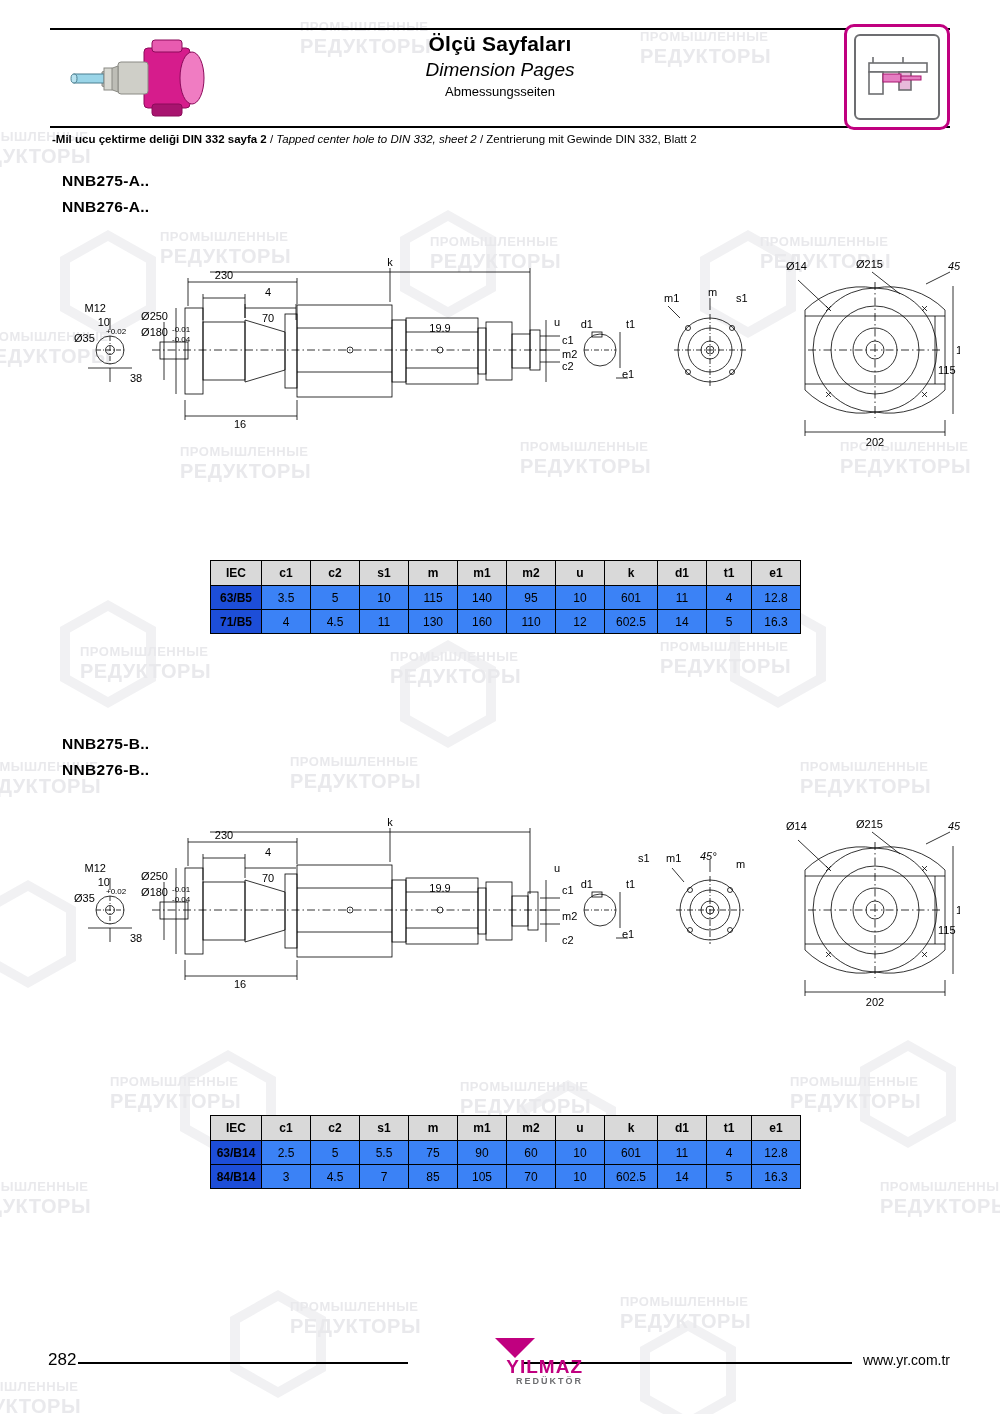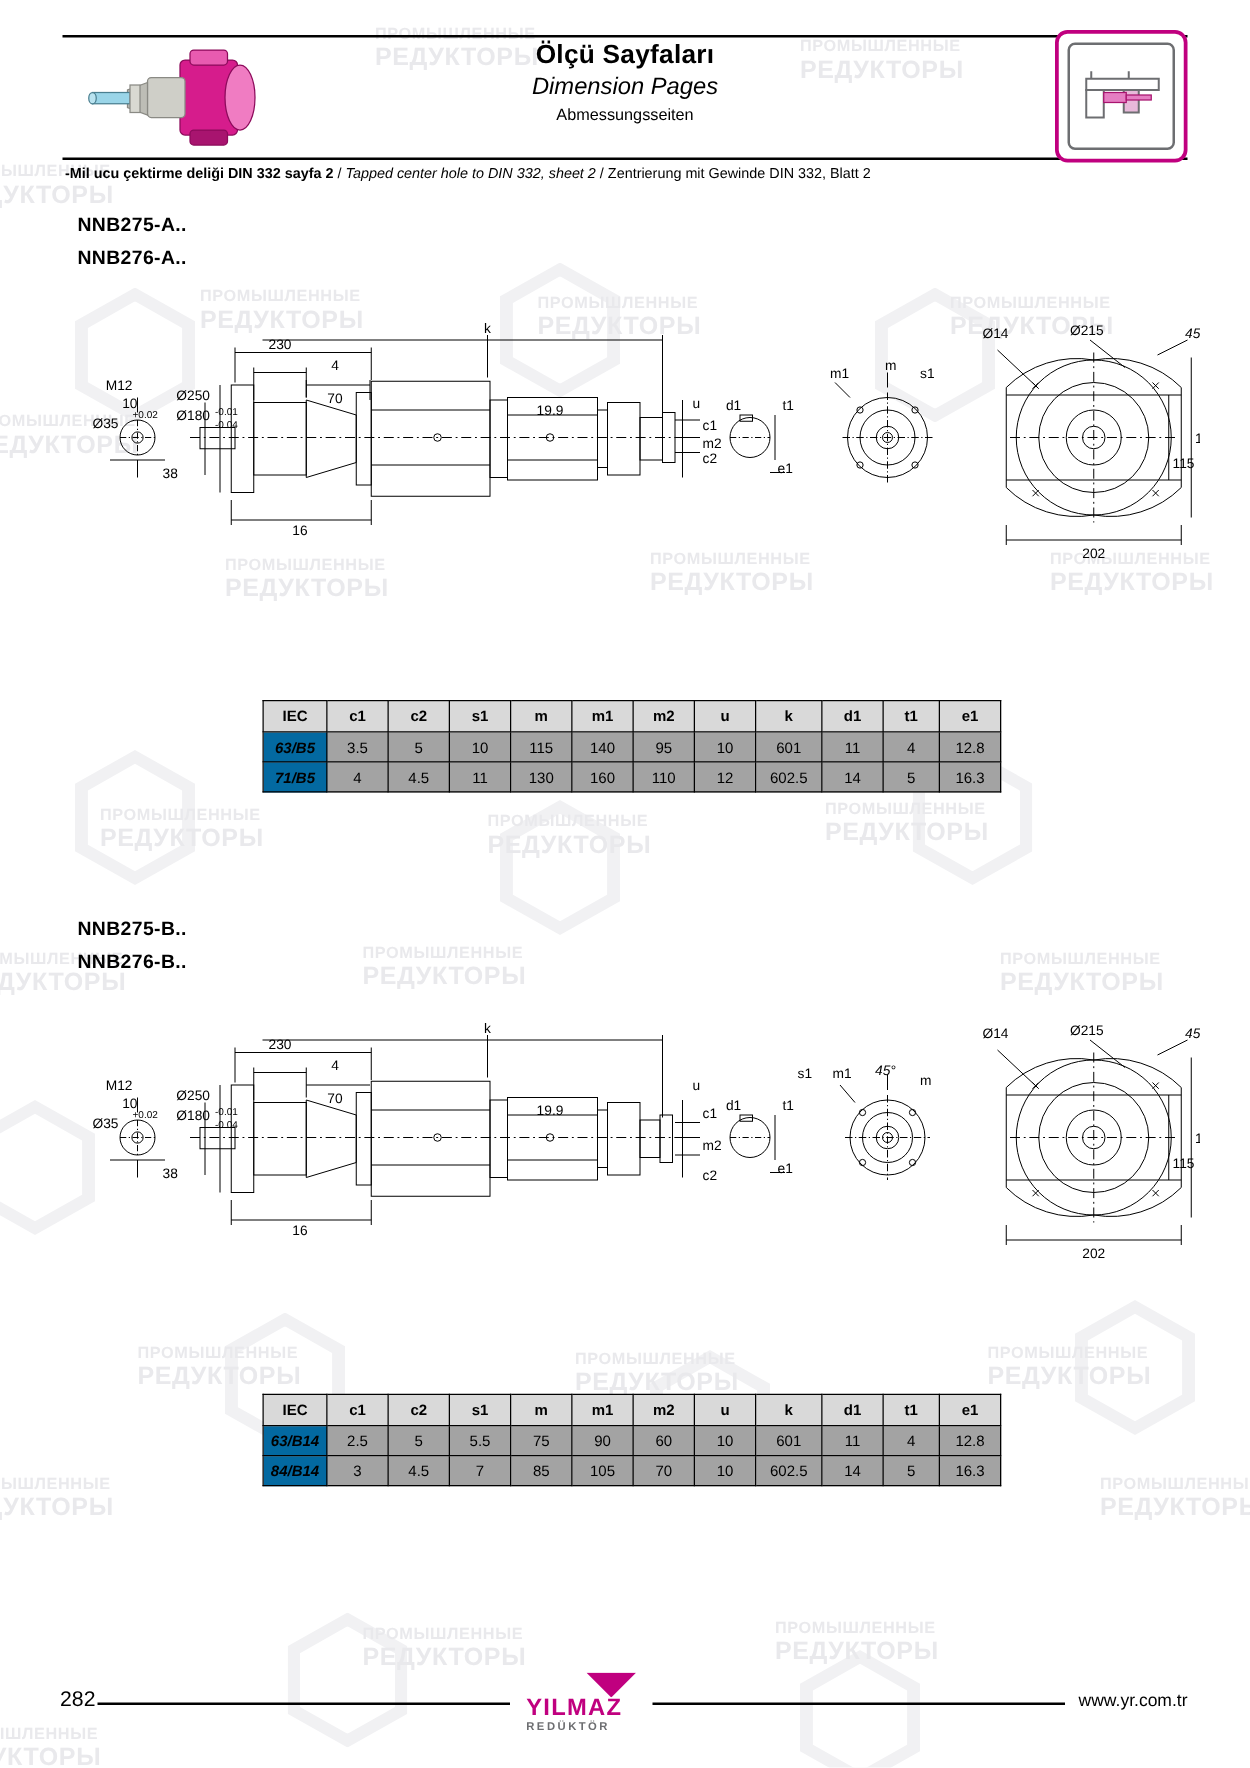--- a/index.html
+++ b/index.html
@@ -36,29 +36,29 @@
   .icon-box{position:absolute;right:50px;top:24px;width:100px;height:100px;
      border:3px solid #c0007f;border-radius:10px;background:#fff;}
   .icon-inner{position:absolute;inset:7px;border:2px solid #6d6e71;border-radius:6px;}
 
   .model-label{position:absolute;font-size:15.5px;font-weight:bold;letter-spacing:.3px;}
 
   
   table.dim{position:absolute;border-collapse:collapse;font-size:12px;}
   table.dim th,table.dim td{border:1px solid #000;text-align:center;padding:0;}
   table.dim th{background:#d9d9d9;font-weight:bold;height:24px;}
-  table.dim td{height:23px;background:#a3a3a3;}
-  table.dim td.iec{background:#0369a1;font-weight:bold;font-style:italic;}
+  table.dim td{height:23px;background:#3b82f6;}
+  table.dim td.iec{background:#1d4ed8;font-weight:bold;}
 
   
   .foot-rule-l{position:absolute;left:78px;top:1362px;width:330px;height:2px;background:#000;}
   .foot-rule-r{position:absolute;right:148px;top:1362px;width:330px;height:2px;background:#000;}
   .pageno{position:absolute;left:48px;top:1350px;font-size:17px;text-align:center;}
   .url{position:absolute;right:50px;top:1352px;font-size:14px;}
-  .logo{position:absolute;left:421px;top:1338px;width:136px;text-align:left;}
+  .logo{position:absolute;left:447px;top:1338px;width:136px;text-align:right;}
   .logo .mark{width:40px;height:20px;margin:0 auto;background:#c0007f;
      clip-path:polygon(0 0,100% 0,50% 100%);}
   .logo .nm{font-size:19px;font-weight:bold;letter-spacing:1px;color:#c0007f;margin-top:-2px;}
   .logo .sub{font-size:9px;font-weight:bold;letter-spacing:2px;color:#6d6e71;margin-top:-2px;}
 
   svg{display:block;}
   .dimtxt{font-family:"Liberation Sans",sans-serif;font-size:11px;fill:#000;}
   .dimtxt.small{font-size:8px;}
   .dimtxt.it{font-style:italic;}
 </style>

